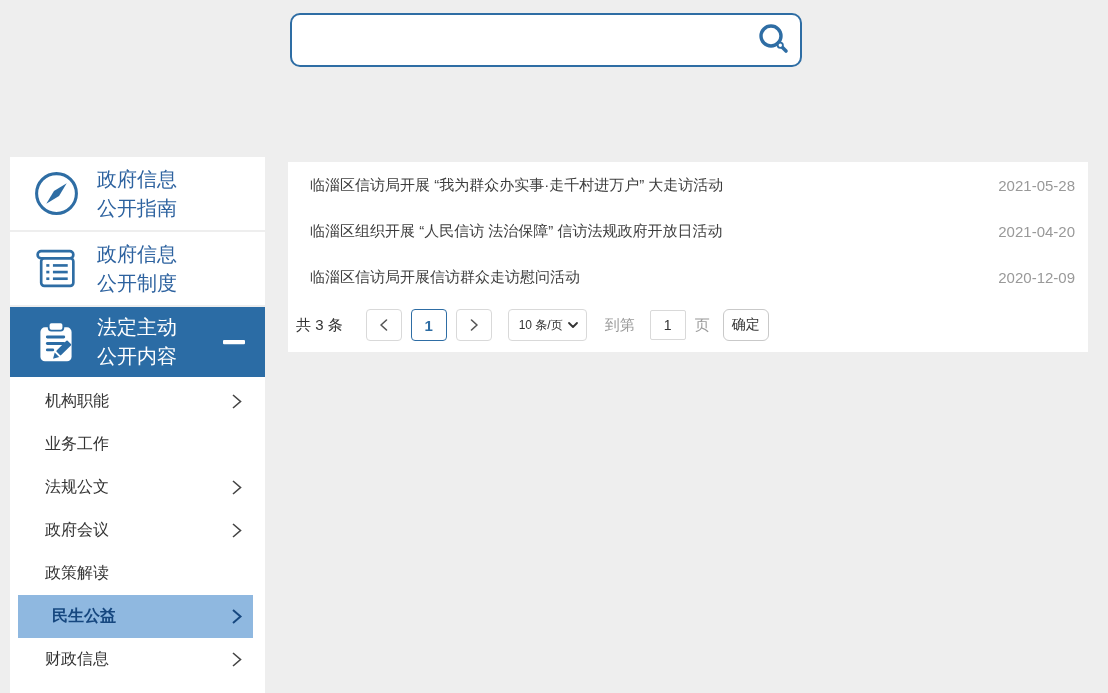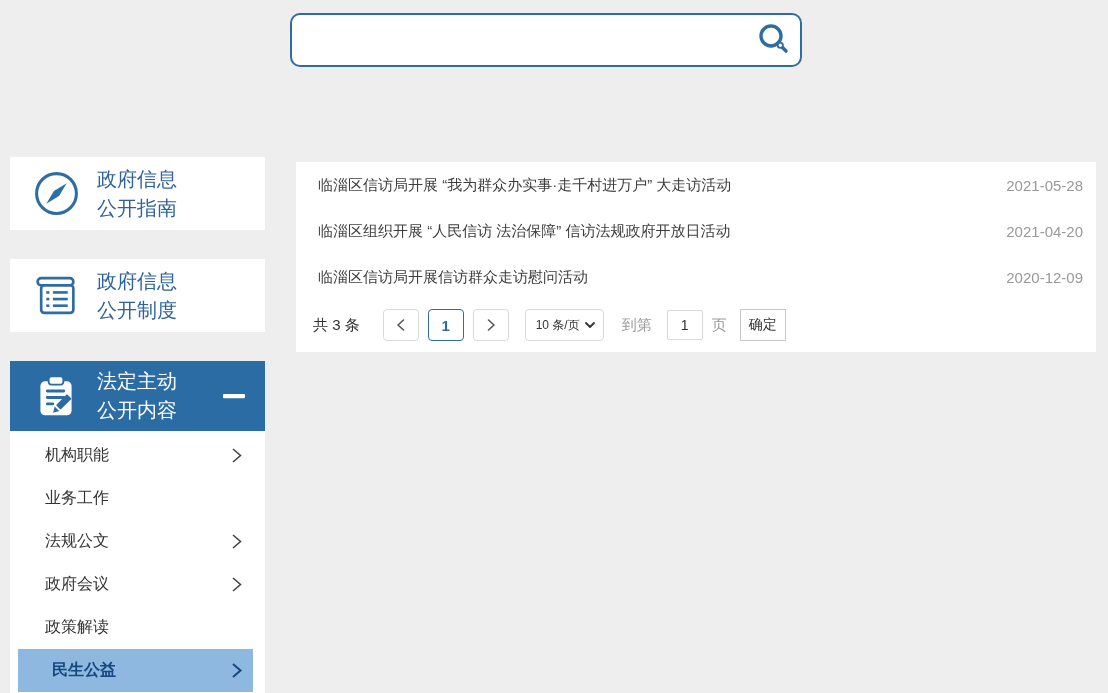--- a/index.html
+++ b/index.html
@@ -8,62 +8,62 @@
   
   .search-bar{position:absolute;left:290px;top:13px;width:512px;height:54px;background:#fff;
     border:2px solid #2e6da4;border-radius:10px;box-sizing:border-box;display:flex;align-items:center;}
   .search-input{flex:1;height:100%;border:none;outline:none;background:transparent;
     font-size:18px;padding:0 14px;font-family:inherit;}
   .search-btn{width:52px;height:100%;border:none;background:transparent;cursor:pointer;
     display:flex;align-items:center;justify-content:center;padding:0;}
 
   
   .sidebar{position:absolute;left:10px;top:157px;width:255px;}
-  .side-card{background:#fff;height:73px;margin-bottom:29px;display:flex;align-items:center;
+  .side-card{background:#fff;height:73px;margin-bottom:2px;display:flex;align-items:center;
     padding-left:20px;box-sizing:border-box;cursor:pointer;}
   .side-card .icon{width:52px;height:52px;display:flex;align-items:center;justify-content:center;margin-right:15px;}
   .side-label{font-size:20px;line-height:29px;color:#2d629f;}
   .side-card.active{background:#2b6ca5;height:70px;margin-bottom:0;}
   .side-card.active .side-label{color:#fff;}
   .collapse{margin-left:auto;margin-right:20px;display:flex;align-items:center;}
 
   .menu{background:#fff;padding:3px 0 60px 0;}
   .menu-item{height:43px;margin:0 12px 0 8px;display:flex;align-items:center;
     padding:0 10px 0 27px;font-size:16px;color:#333;cursor:pointer;}
   .menu-item .arrow{margin-left:auto;display:flex;align-items:center;}
   .menu-item.selected{background:#8fb8e0;color:#16477f;font-weight:bold;padding-left:34px;}
 
   
-  .content{position:absolute;left:296px;top:162px;width:800px;height:190px;background:#fff;}
+  .content{position:absolute;left:288px;top:162px;width:800px;height:190px;background:#fff;}
   .news-list{list-style:none;margin:0;padding:0;}
   .news-row{height:46px;display:flex;align-items:center;padding:0 13px 0 22px;}
   .news-title{font-size:15px;color:#3d3d3d;text-decoration:none;flex:1;
     white-space:nowrap;overflow:hidden;cursor:pointer;}
   .news-date{font-size:15px;color:#999;margin-left:20px;flex-shrink:0;}
 
   
-  .pagination{display:flex;align-items:center;margin-top:9px;padding-left:17px;height:32px;
+  .pagination{display:flex;align-items:center;margin-top:9px;padding-left:8px;height:32px;
     font-size:15px;color:#333;}
   .pg-total{margin-right:7px;}
   .pg-btn{width:36px;height:32px;border:1px solid #d9d9d9;border-radius:4px;background:#fff;
     display:flex;align-items:center;justify-content:center;cursor:pointer;margin-left:9px;
     font-size:15px;color:#2e6da4;box-sizing:border-box;padding:0;}
   .pg-btn.first{margin-left:16px;}
   .pg-btn.current{border-color:#2e6da4;color:#2e6da4;font-weight:bold;}
   .select-wrap{position:relative;margin-left:16px;display:flex;align-items:center;}
   .page-size{width:79px;height:32px;border:1px solid #d9d9d9;border-radius:4px;background:#fff;
     appearance:none;-webkit-appearance:none;-moz-appearance:none;padding:0 20px 0 10px;
     font-size:12px;color:#333;font-family:inherit;cursor:pointer;box-sizing:border-box;}
   .select-caret{position:absolute;right:8px;top:50%;transform:translateY(-50%);pointer-events:none;
     display:flex;align-items:center;}
   .goto-label{color:#9b9b9b;margin-left:18px;}
   .goto-label.suffix{margin-left:9px;}
   .goto-input{width:36px;height:30px;border:1px solid #d9d9d9;border-radius:2px;text-align:center;
     font-size:14px;margin-left:15px;box-sizing:border-box;font-family:inherit;color:#333;}
-  .confirm-btn{margin-left:13px;width:46px;height:32px;border:1px solid #c9c9c9;border-radius:0;
+  .confirm-btn{margin-left:13px;width:46px;height:32px;border:1px solid #c9c9c9;border-radius:6px;
     background:#fff;font-size:14px;color:#333;cursor:pointer;font-family:inherit;box-sizing:border-box;padding:0;}
 </style>
 </head>
 <body>
 
 <div class="page">
 
   <div class="search-bar">
     <input class="search-input" type="text" value="" style="">
     <button class="search-btn">

